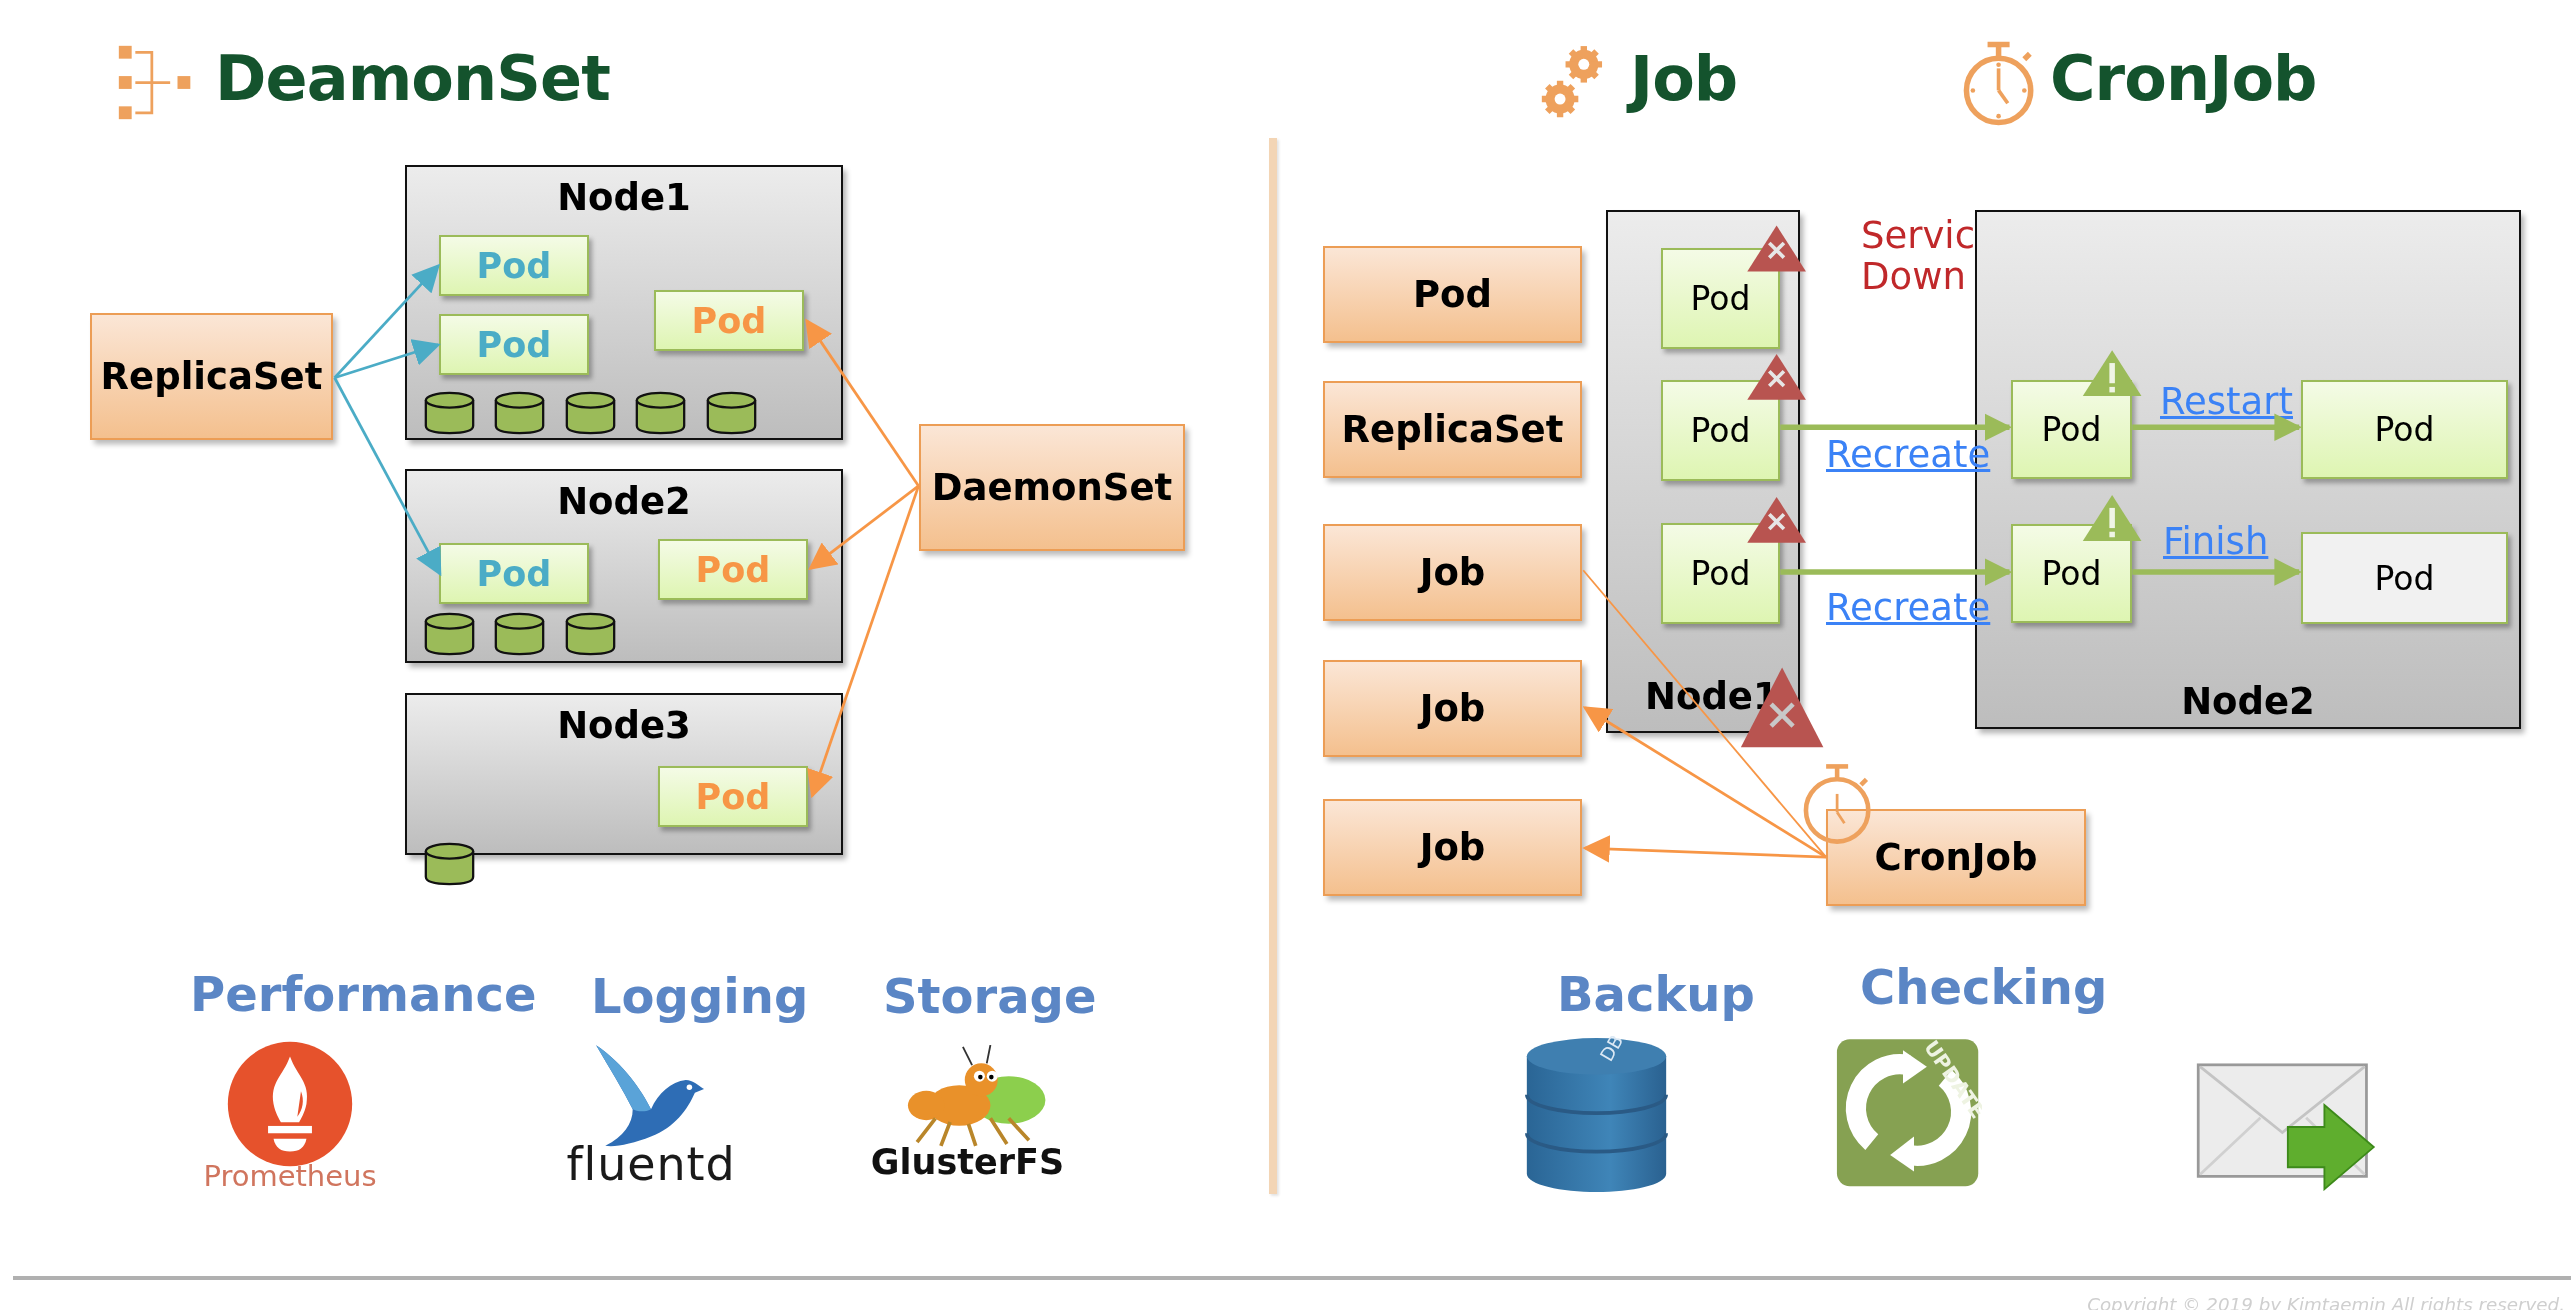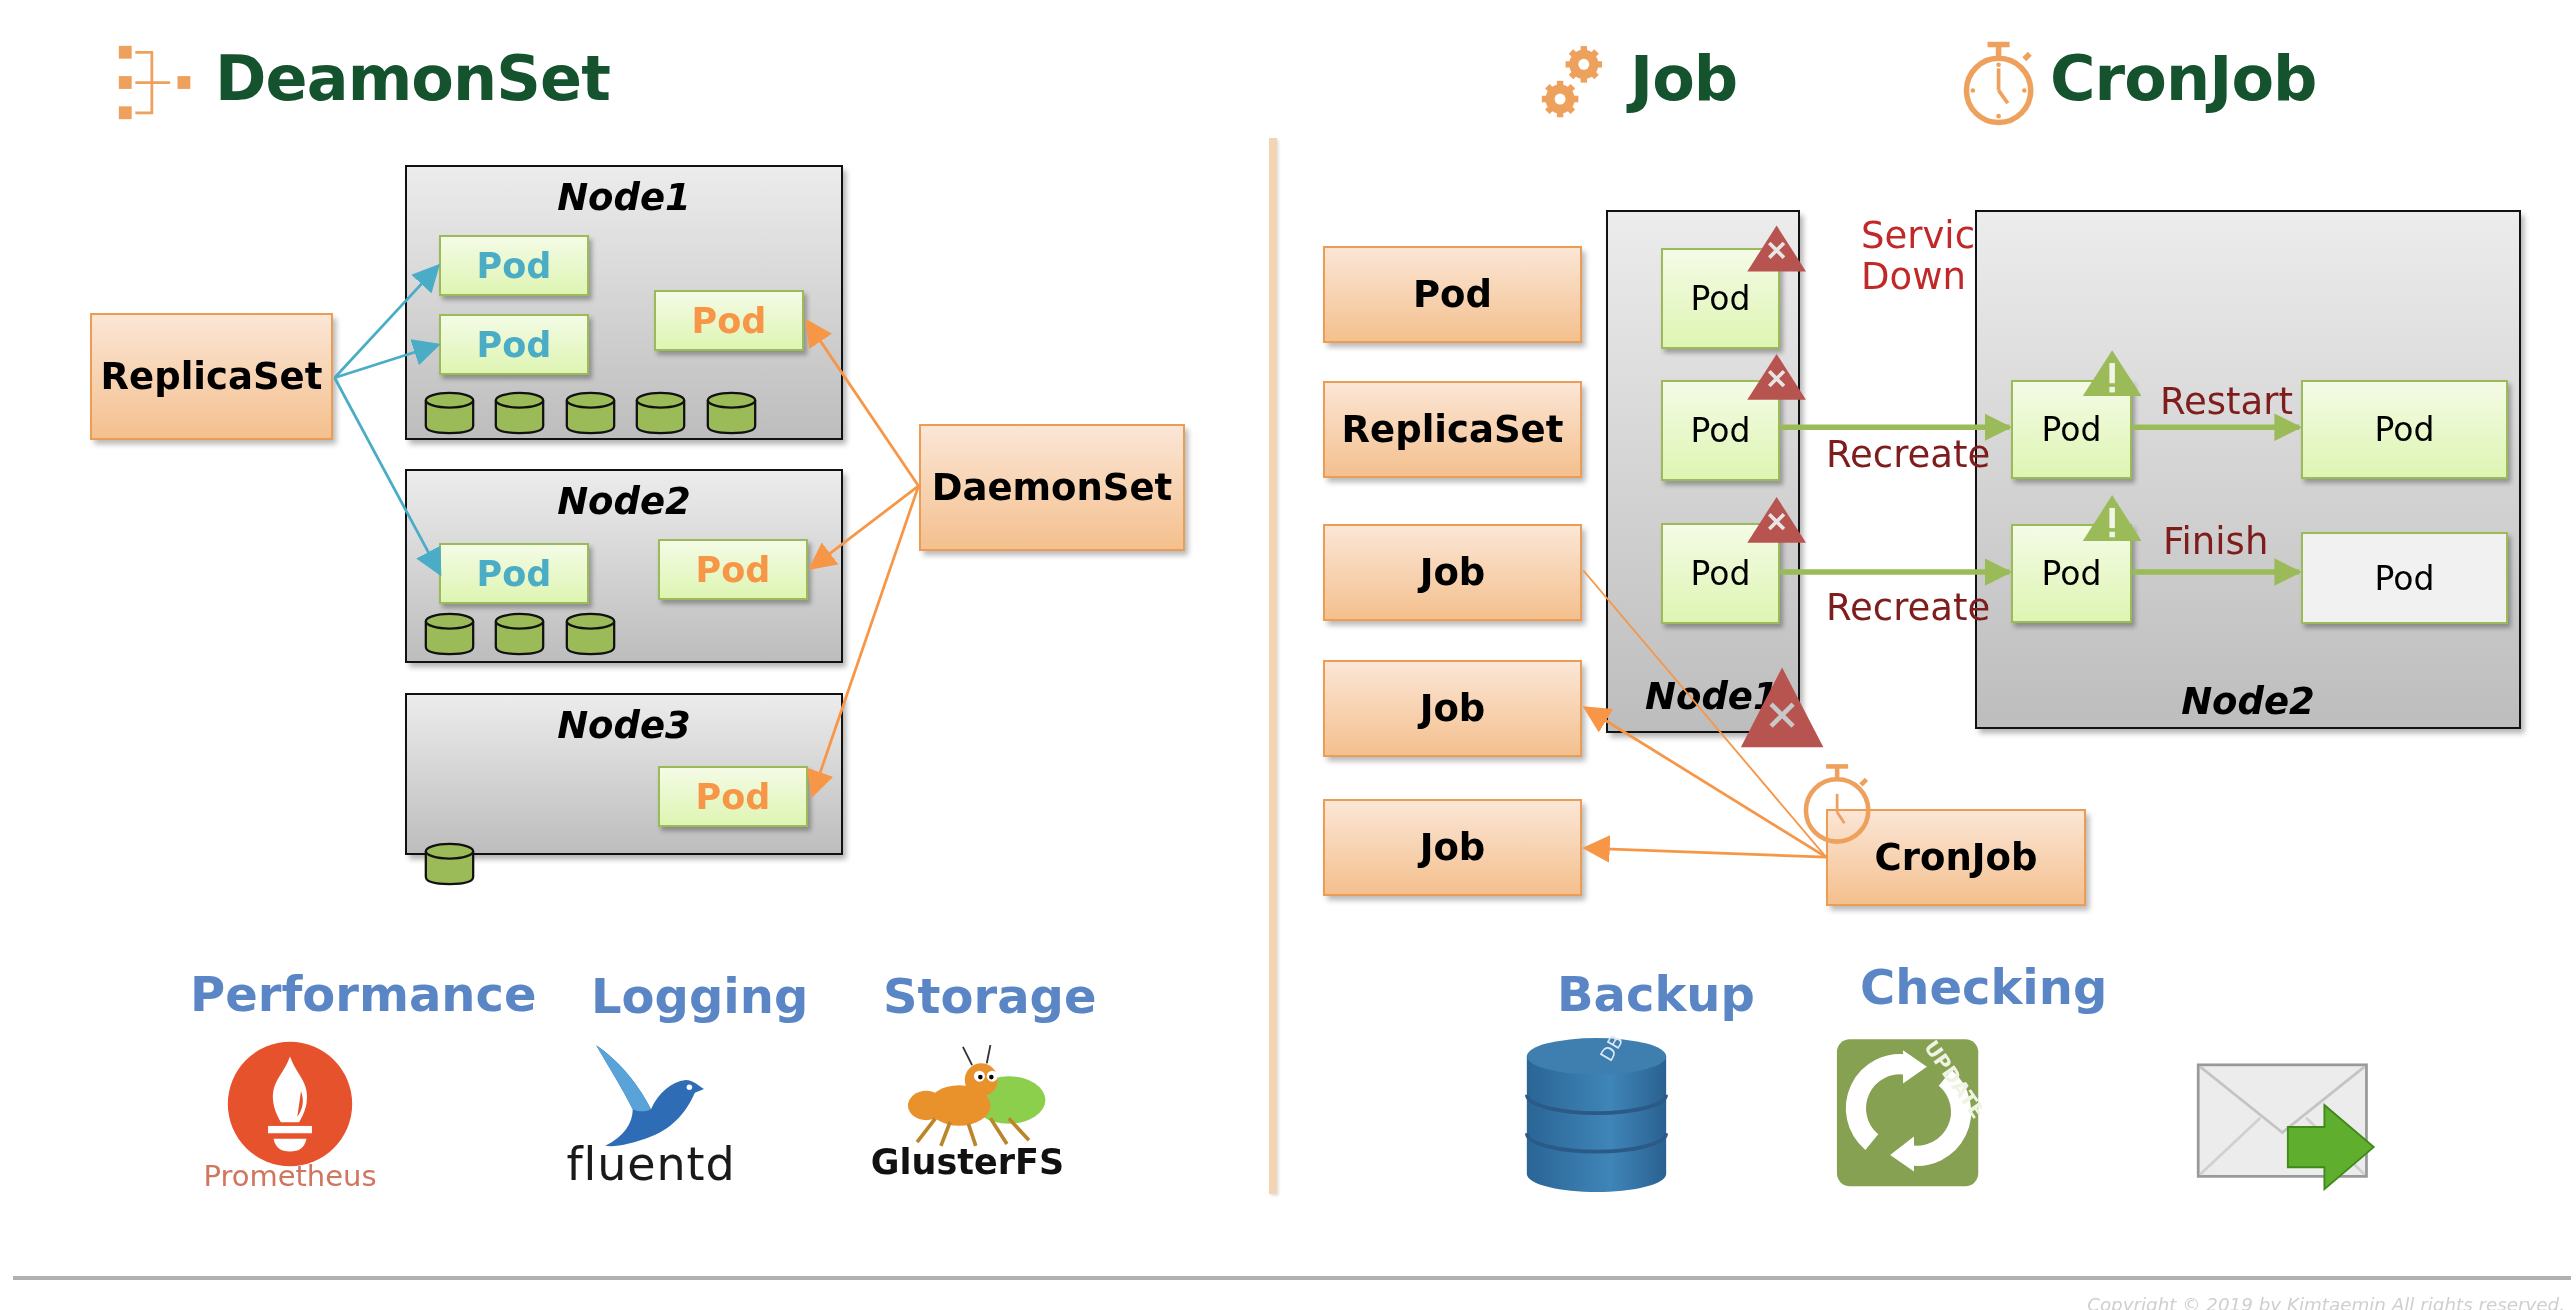--- a/index.html
+++ b/index.html
@@ -1,29 +1,29 @@
 <!DOCTYPE html>
 <html style="font-size:14.7px"><head>
 <meta charset="utf-8">
 <style>
   html,body{margin:0;padding:0;background:#fff;}
   #canvas{position:relative;width:2576px;height:1311px;overflow:hidden;background:#fff;font-family:"DejaVu Sans","Liberation Sans",sans-serif;}
   .abs{position:absolute;}
   .title{position:absolute;font-weight:bold;color:#14532d;font-size:62px;line-height:1;letter-spacing:-0.9px;}
   .orange-box{position:absolute;box-sizing:border-box;border:2.8px solid #ec9d55;background:linear-gradient(#fbe6d6,#f4c08e);box-shadow:3.7px 4.6px 5.5px rgba(0,0,0,0.28);display:flex;align-items:center;justify-content:center;font-weight:bold;color:#000;font-size:37px;}
-  .node{position:absolute;box-sizing:border-box;border:2.8px solid #111;background:linear-gradient(#ececec,#bdbdbd);box-shadow:3.7px 4.6px 5.5px rgba(0,0,0,0.3);font-style:italic;}
+  .node{position:absolute;box-sizing:border-box;border:2.8px solid #111;background:linear-gradient(#ececec,#bdbdbd);box-shadow:3.7px 4.6px 5.5px rgba(0,0,0,0.3);}
   .node-label{position:absolute;left:0;right:0;text-align:center;font-weight:bold;font-size:37px;color:#000;}
   .pod{position:absolute;box-sizing:border-box;border:2.8px solid #9bbb59;background:linear-gradient(#f4fbe6,#def5b2);box-shadow:2.8px 3.7px 4.6px rgba(0,0,0,0.3);display:flex;align-items:center;justify-content:center;font-size:35px;}
   .pod.blue{color:#4bacc6;font-weight:bold;}
   .pod.orange{color:#f79646;font-weight:bold;}
   .pod.plain{color:#000;font-weight:normal;font-size:33px;}
   .pod.gray{background:#f1f1f1;}
   .cyl{position:absolute;width:51px;height:44px;}
   .section-label{position:absolute;color:#5b86c5;font-weight:bold;font-size:48px;line-height:1;margin-left:43px;}
-  .flow-label{position:absolute;color:#7f1d1d;font-size:37px;line-height:1;}
+  .flow-label{position:absolute;color:#3b82f6;font-size:37px;line-height:1;text-decoration:underline;}
   .svc-down{position:absolute;color:#c0282a;font-size:37px;line-height:1.1;margin-left:24px;}
   svg.overlay{position:absolute;left:0;top:0;width:2576px;height:1311px;pointer-events:none;}
   .footer-line{position:absolute;left:13px;top:1276px;width:2558px;height:3.7px;background:#b0b0b0;}
   .copyright{position:absolute;right:11px;top:1294px;font-style:italic;color:#cfcfcf;font-size:18.3px;}
   .logo-text{position:absolute;text-align:center;}
 </style>
 </head>
 <body>
 
 <div id="canvas">

